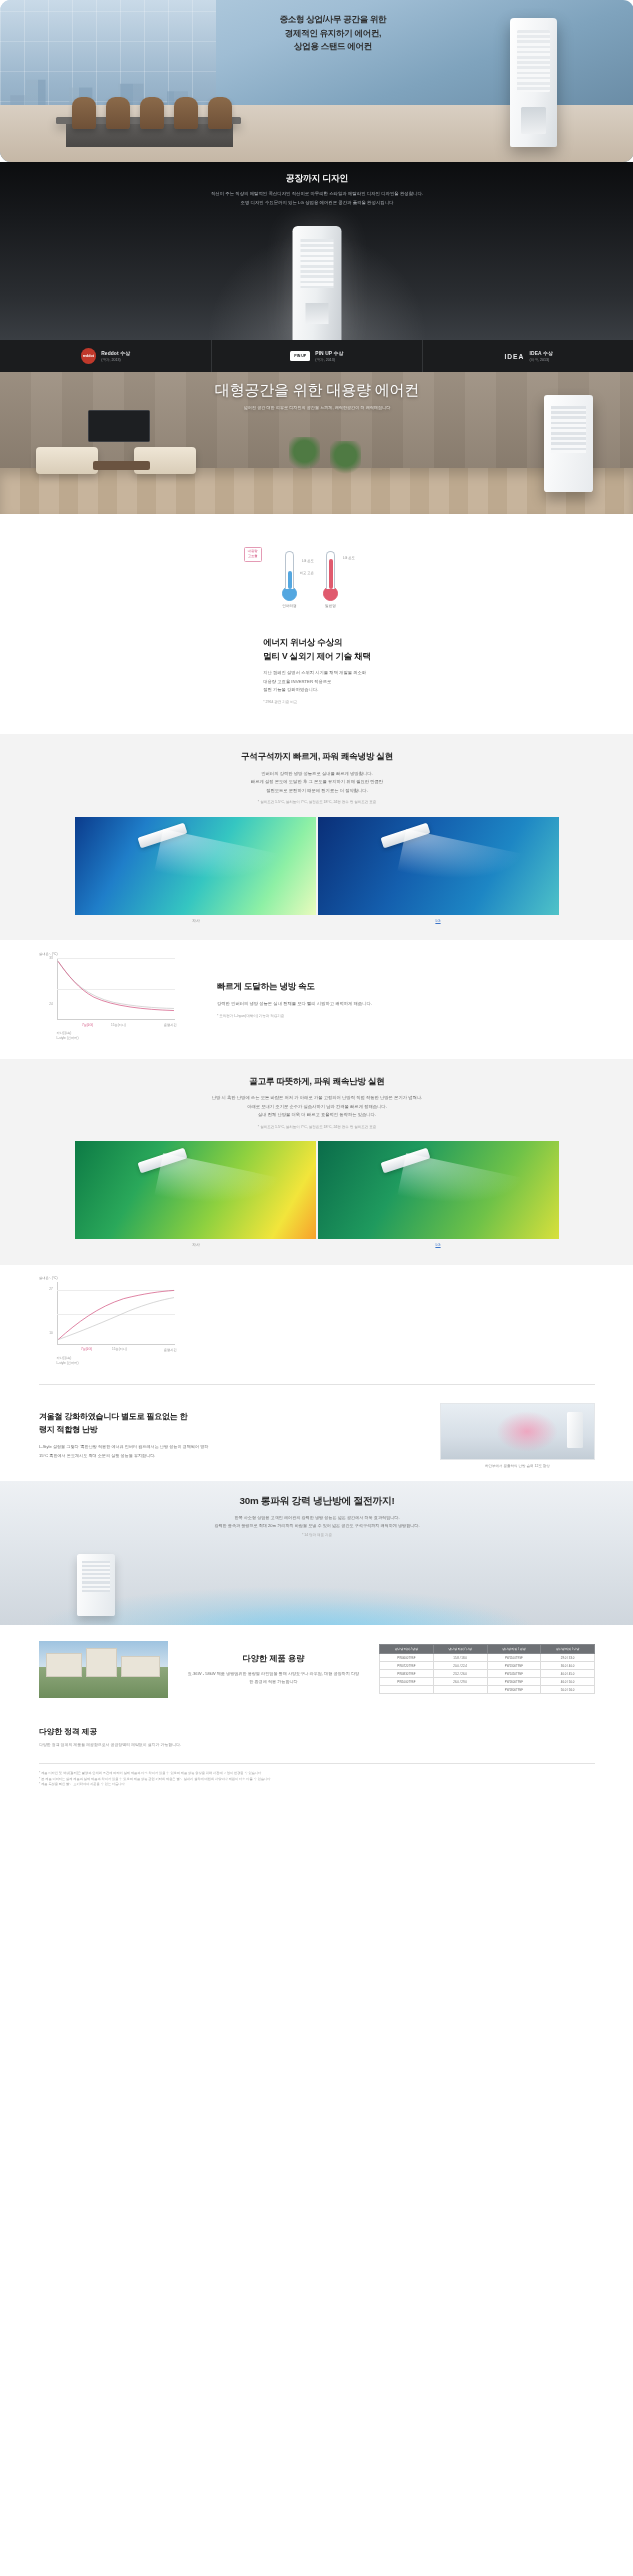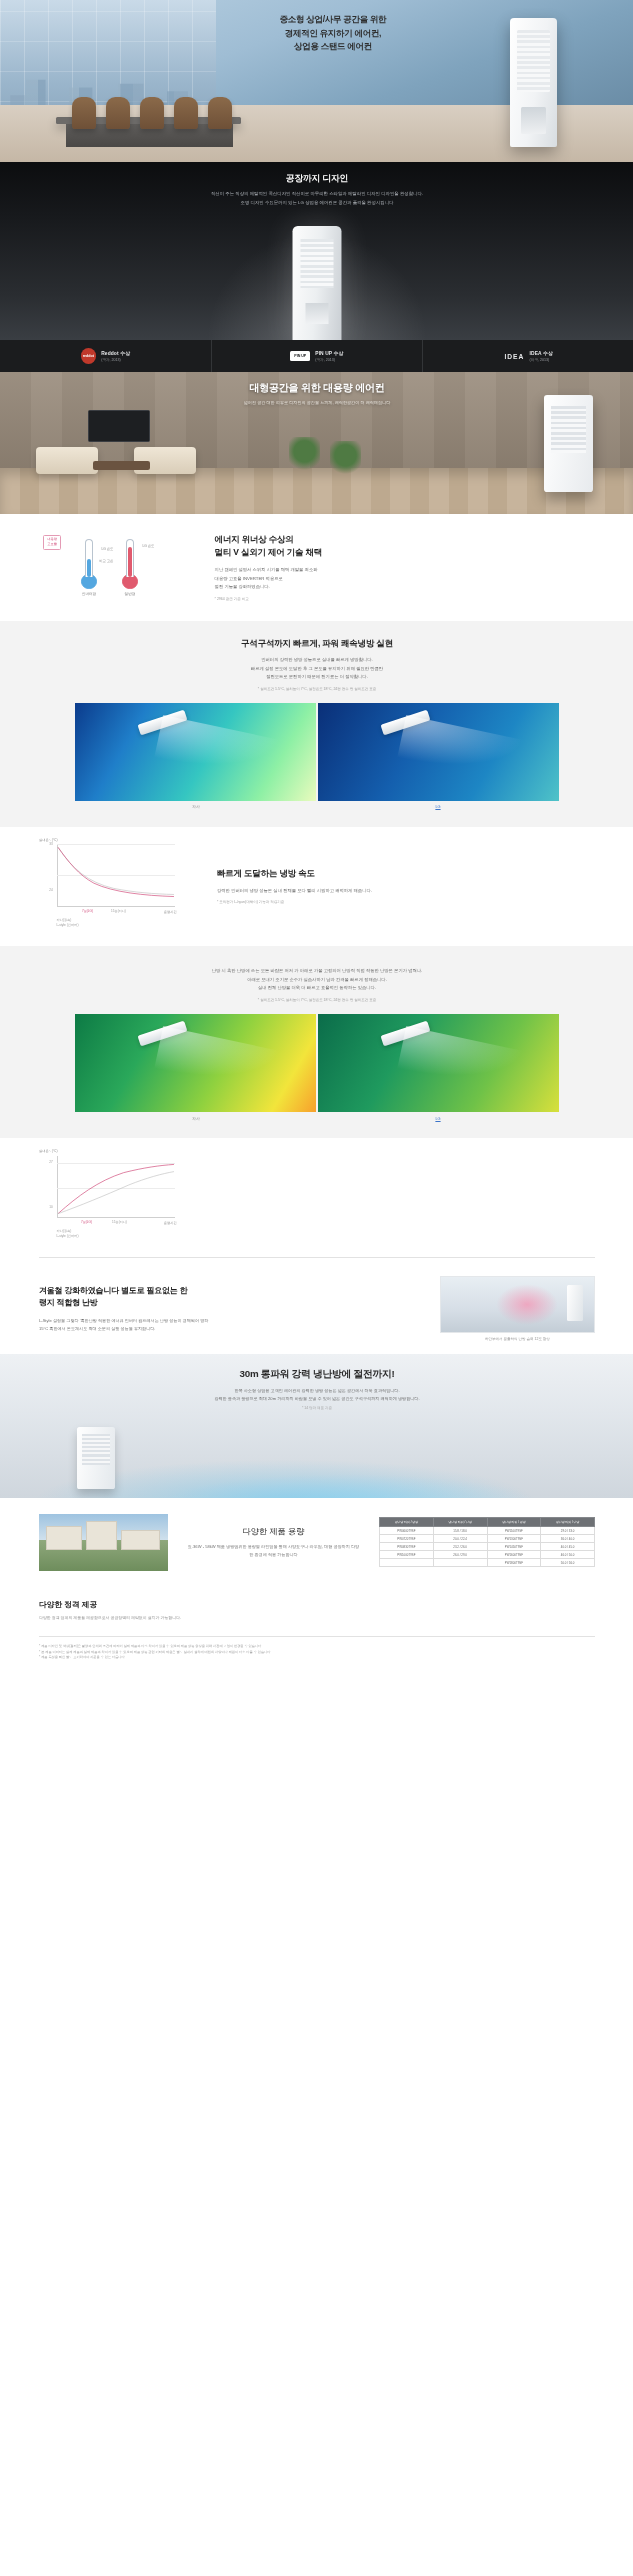--- a/index.html
+++ b/index.html
@@ -11,20 +11,21 @@
     -webkit-font-smoothing: antialiased;
   }
   .page { width: 634px; position: relative; overflow: hidden; }
 
   
   .hero {
     position: relative;
     height: 162px;
     background: linear-gradient(160deg, #bcd3e4 0%, #9fbdd4 35%, #7fa3bd 60%, #5f8099 100%);
     overflow: hidden;
+    border-radius: 11px;
   }
   .hero .cityglass {
     position: absolute; left: 0; top: 0; width: 216px; height: 162px;
     background:
       repeating-linear-gradient(90deg, rgba(255,255,255,0.22) 0 1px, rgba(255,255,255,0) 1px 24px),
       repeating-linear-gradient(0deg, rgba(255,255,255,0.18) 0 1px, rgba(255,255,255,0) 1px 30px),
       linear-gradient(180deg,#c9dae8 0%, #9bb6cc 50%, #7d9ab2 100%);
   }
   .hero .cityblocks {
     position: absolute; left: 10.3px; bottom: 20.6px; width: 196px; height: 77px;
@@ -176,26 +177,26 @@
     border-radius: 3.1px; box-shadow: 0 7.2px 13.4px rgba(0,0,0,.3);
   }
   .interior .acbig:before {
     content:""; position:absolute; left: 7.2px; top: 10.3px; right: 7.2px; height: 47px;
     background: repeating-linear-gradient(180deg,#dfe3e7 0 2.6px,#f7f8f9 2.6px 5.2px);
   }
   .interior .head {
     position:absolute; left: 0; right: 0; top: 9.3px; text-align: center; color: #fff;
     text-shadow: 0 0.5px 3.1px rgba(0,0,0,.45);
   }
-  .interior .head h2 { font-size: 10px; font-weight: bold; letter-spacing: -0.2px; text-align: center; }
+  .interior .head h2 { font-size: 15px; font-weight: normal; letter-spacing: -0.2px; text-align: center; }
   .interior .head p { font-size: 4.1px; margin-top: 4.1px; line-height: 7.2px; color: #f0ece6; }
 
   
   .sec { padding: 17.5px 0; }
-  .sec-inner { width: 556px; margin: 0 auto; }
+  .sec-inner { width: 556px; margin: 12px auto; flex-direction: column; }
   .center { text-align: center; }
   h3.title { font-size: 8.5px; font-weight: bold; color: #222; line-height: 13.4px; letter-spacing: -0.2px; }
   p.desc { font-size: 4.3px; line-height: 7.5px; color: #666; margin-top: 6.2px; }
   p.note { font-size: 3.5px; line-height: 6.2px; color: #9a9a9a; margin-top: 5.2px; }
 
   .two-col { display: flex; align-items: center; gap: 20.6px; }
   .two-col .left { width: 155px; }
   .two-col .right { flex: 1; }
 
   
@@ -311,21 +312,21 @@
     width: 129px; height: 57px; position: relative; overflow: hidden;
     background: linear-gradient(180deg,#9ec3e0 0%,#cfe0ec 45%,#8fa87c 46%,#6e8d5c 100%);
   }
   .capacity .pic .bld {
     position:absolute; bottom: 20.6px; background: #e9e4d8; border: 0.5px solid #d3cdbf;
   }
   .capacity .pic .b1 { left: 7.2px; width: 36px; height: 24px; }
   .capacity .pic .b2 { left: 47px; width: 31px; height: 29px; }
   .capacity .pic .b3 { left: 82px; width: 39px; height: 20.6px; }
   .capacity .txt { flex: 1; text-align: center; }
-  .capacity .txt h3 { font-size: 8.2px; font-weight: normal; color: #222; }
+  .capacity .txt h3 { font-size: 8.2px; font-weight: bold; color: #222; }
   .capacity .txt p { font-size: 4.1px; color: #707070; margin-top: 6.2px; line-height: 7.2px; }
 
   
   .spec-table { width: 216px; border-collapse: collapse; font-size: 2.9px; color: #6a6a6a; }
   .spec-table th {
     background: #6e7175; color: #fff; font-weight: normal; padding: 2.1px 1px; border: 0.5px solid #85888c;
   }
   .spec-table td { border: 0.5px solid #dcdcdc; padding: 1.5px 1px; text-align: center; background: #fff; }
 
   
@@ -492,20 +493,21 @@
       <div class="chart-text">
         <h3 class="title">빠르게 도달하는 냉방 속도</h3>
         <p class="desc">강력한 인버터의 냉방 성능은 실내 전체를 보다 빨리 시원하고 쾌적하게 해줍니다.</p>
         <p class="note">* 모의평가 L-hyun(대해이) 기능과 적용기준</p>
       </div>
     </div>
   </section>
 
   <section class="panel-band">
     <div class="center">
+      <h3 class="title">골고루 따뜻하게, 파워 쾌속난방 실현</h3>
       <p class="desc">난방 시 혹한 난방에 쓰는 모든 바람은 저저 가 아래로 가을 고정되어 난방력 직접 작동한 난방은 온기가 넘쳐나.</p>
       <p class="desc" style="margin-top:1px">아래로 보내기 조기운 순수가 실습사하기 남과 간격을 빠르게 정해습니다.</p>
       <p class="desc" style="margin-top:1px">실내 전체 난방을 더욱 더 빠르고 효율적인 동작하는 있습니다.</p>
       <p class="note">* 설치조건 1.5°C, 설치높이 7°C, 설정온도 18°C, 24평 평수 등 설치조건 표준</p>
     </div>
     <div class="thermal heat">
       <div class="half a">
         <div class="nozzle"></div>
         <div class="jet"></div>
       </div>

